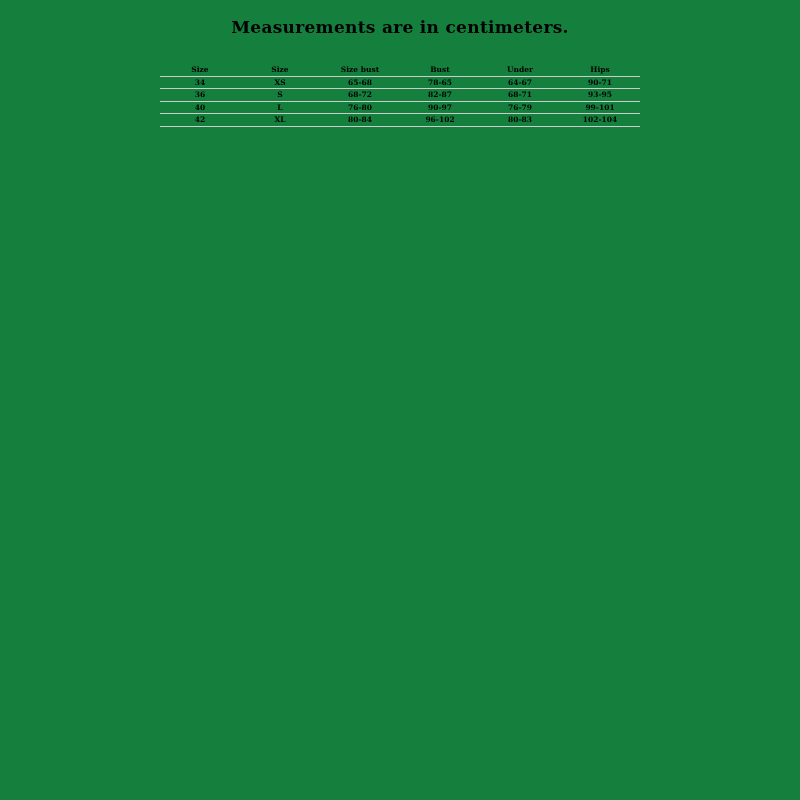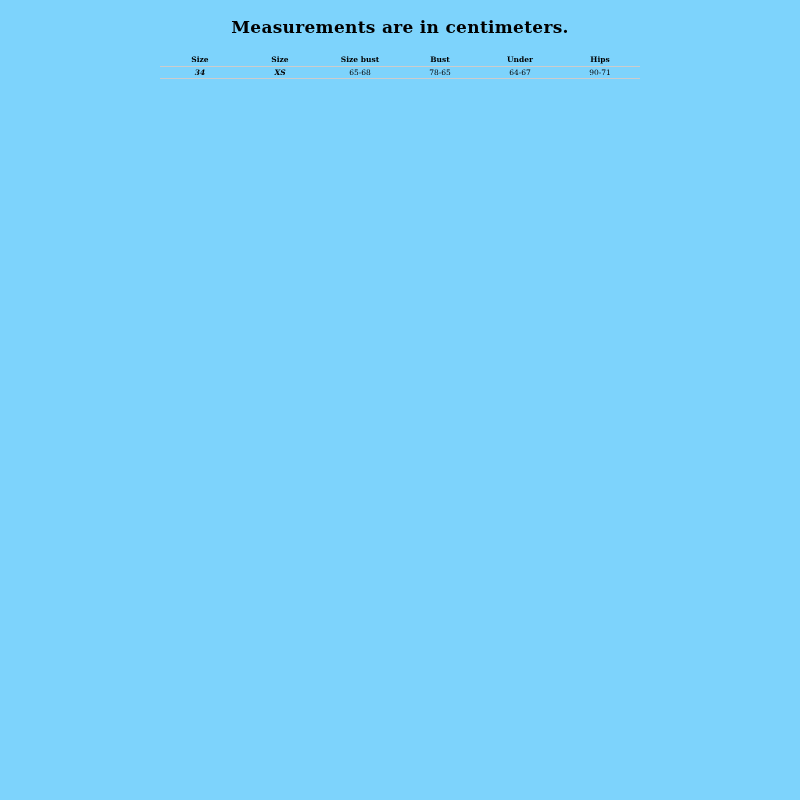--- a/index.html
+++ b/index.html
@@ -10,36 +10,36 @@
   body {
     width: 800px;
     height: 800px;
     font-family: "DejaVu Serif", serif;
     color: #000000;
     overflow: hidden;
   }
   .page {
     width: 800px;
     height: 800px;
-    background: #7dd3fc;
+    background: #15803d;
     box-sizing: border-box;
   }
   .title {
     margin: 0;
     padding-top: 17px;
     padding-bottom: 9px;
     text-align: center;
     font-size: 17px;
     font-weight: bold;
     letter-spacing: 0.3px;
     color: #000000;
   }
   table.size-chart {
     width: 480px;
-    margin: 8px auto;
+    margin: 18px auto;
     border-collapse: collapse;
     table-layout: fixed;
     font-size: 7.5px;
     line-height: 1.0;
   }
   table.size-chart th,
   table.size-chart td {
     width: 80px;
     text-align: center;
     vertical-align: middle;
@@ -47,24 +47,23 @@
     padding: 2px 0;
     font-size: 7.5px;
     color: #000000;
     white-space: nowrap;
   }
   table.size-chart thead th {
     font-weight: bold;
   }
   table.size-chart tbody th {
     font-weight: bold;
-    font-style: italic;
   }
   table.size-chart tbody td {
-    font-weight: normal;
+    font-weight: bold;
   }
 </style>
 </head>
 <body>
 
 <div class="page">
   <h1 class="title">Measurements are in centimeters.</h1>
 
   <table class="size-chart">
     <thead>
@@ -79,15 +78,39 @@
     </thead>
     <tbody>
         <tr>
           <th>34</th>
           <th>XS</th>
           <td>65-68</td>
           <td>78-65</td>
           <td>64-67</td>
           <td>90-71</td>
         </tr>
+        <tr>
+          <th>36</th>
+          <th>S</th>
+          <td>68-72</td>
+          <td>82-87</td>
+          <td>68-71</td>
+          <td>93-95</td>
+        </tr>
+        <tr>
+          <th>40</th>
+          <th>L</th>
+          <td>76-80</td>
+          <td>90-97</td>
+          <td>76-79</td>
+          <td>99-101</td>
+        </tr>
+        <tr>
+          <th>42</th>
+          <th>XL</th>
+          <td>80-84</td>
+          <td>96-102</td>
+          <td>80-83</td>
+          <td>102-104</td>
+        </tr>
       </tbody>
   </table>
 </div>
 
 </body></html>

